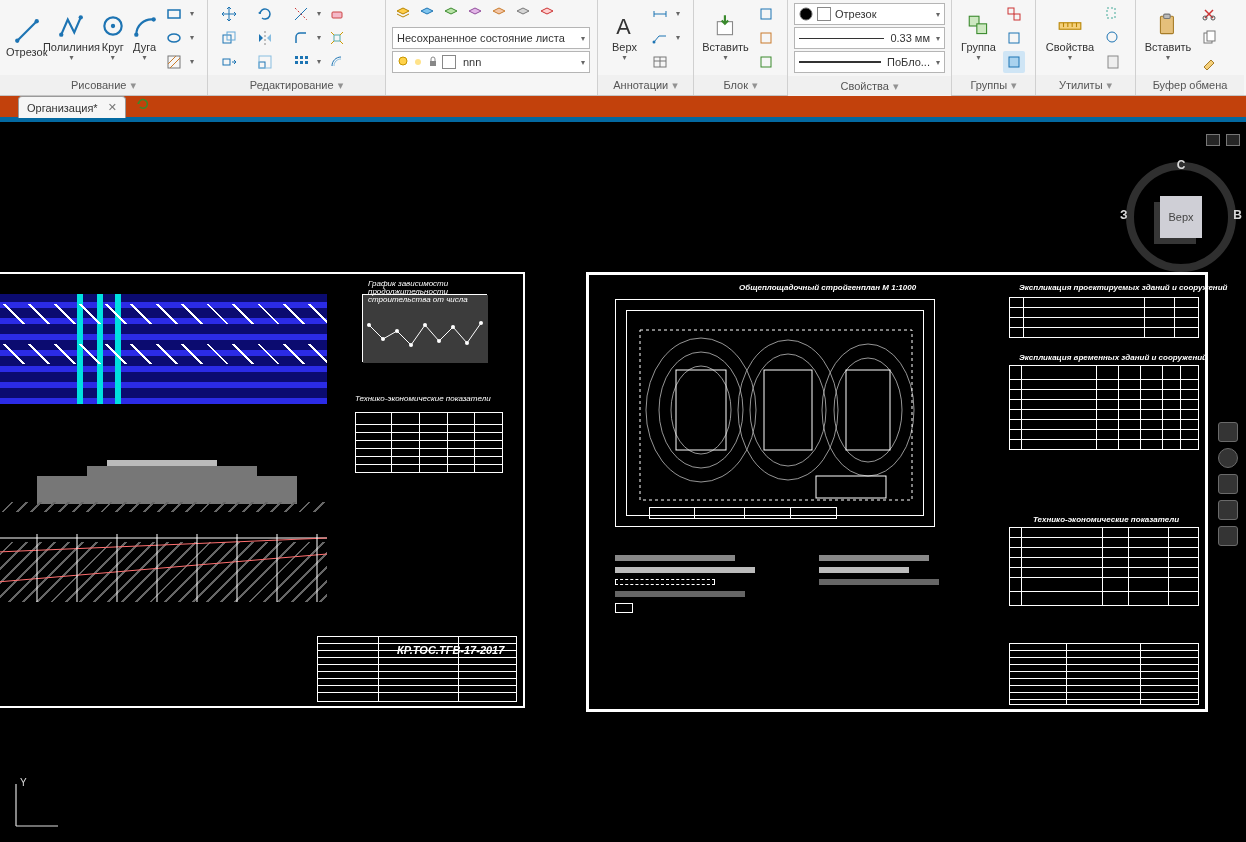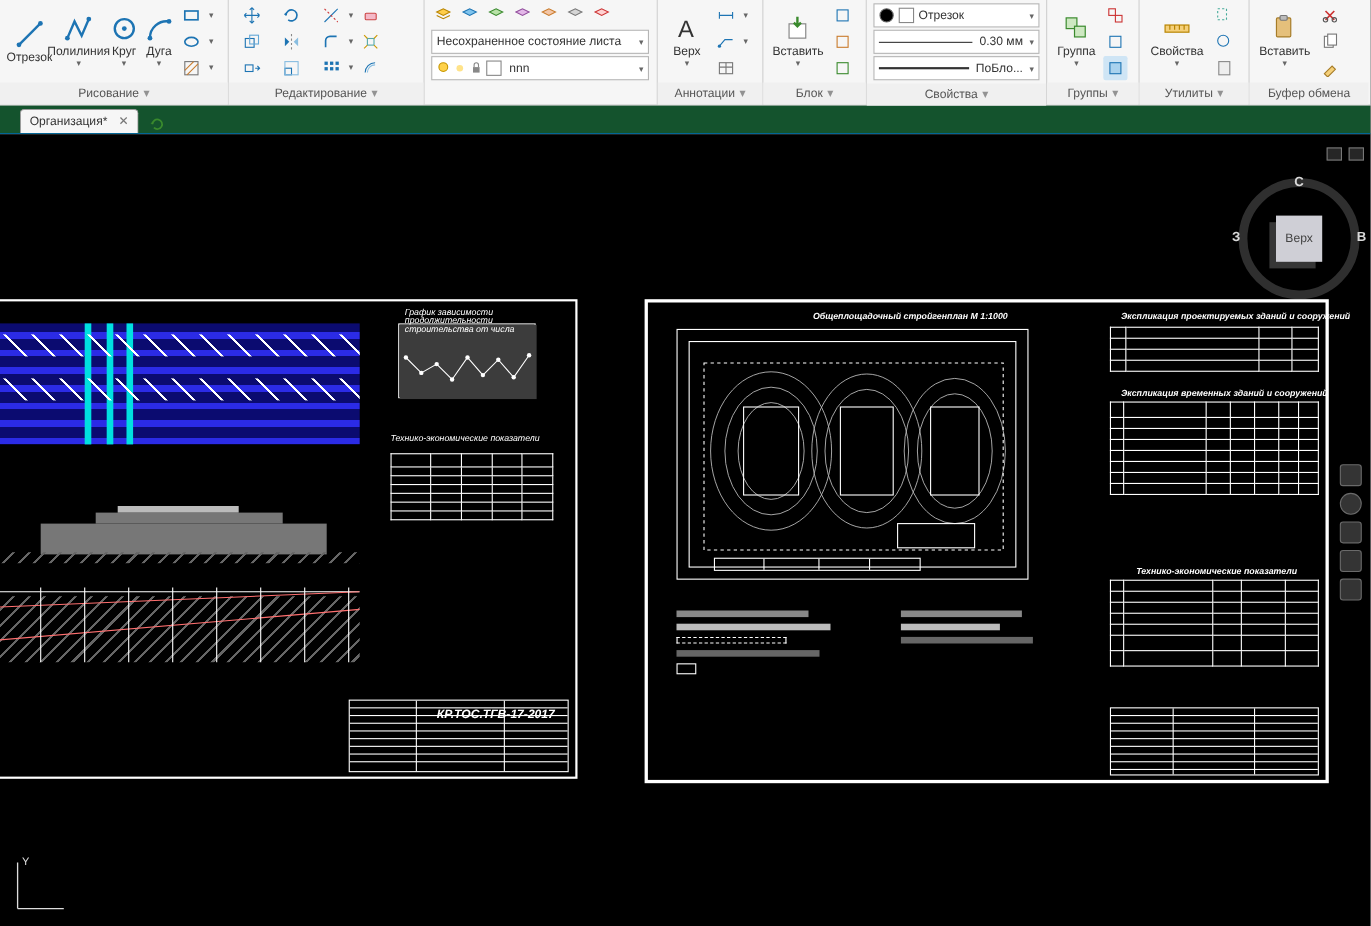--- a/index.html
+++ b/index.html
@@ -20,21 +20,21 @@
   .small-grid { display: grid; gap: 2px; padding: 0 4px; }
   .s-btn { width: 22px; height: 22px; display: flex; align-items: center; justify-content: center; cursor: pointer; border-radius: 2px; }
   .s-btn svg { width: 16px; height: 16px; }
   .s-caret { width: 10px; font-size: 8px; color: #666; display:flex; align-items:center; justify-content:center; cursor:pointer; }
 
   .combo { height: 22px; border: 1px solid #b5b5b5; background: #fff; display: flex; align-items: center; padding: 0 4px; font-size: 11px; color: #333; cursor: pointer; }
   .combo .sw { width: 14px; height: 14px; border: 1px solid #888; margin-right: 4px; }
   .combo .caret { margin-left: auto; font-size: 8px; color: #666; padding-left: 6px; }
 
   
-  .tabs { height: 26px; background: #14532d; display: flex; align-items: flex-end; padding-left: 18px; border-bottom: 1px solid #0369a1; }
+  .tabs { height: 26px; background: #c2410c; display: flex; padding-left: 18px; border-bottom: 5px solid #0369a1; }
   .file-tab { background: #f6f6f6; border: 1px solid #9a9a9a; border-bottom: none; border-radius: 4px 4px 0 0; height: 22px; display: flex; align-items: center; padding: 0 8px; font-size: 11px; color: #333; margin-right: 4px; }
   .file-tab .close { margin-left: 10px; color: #777; cursor: pointer; }
   .reload-ico { width: 16px; height: 16px; margin-left: 6px; display:flex; align-items:center; cursor:pointer; }
 
   
   .viewport { position: absolute; left: 0; right: 0; top: 122px; bottom: 0; background: #000; overflow: hidden; }
   .view-ctrls { position: absolute; top: 12px; right: 6px; display: flex; gap: 6px; }
   .vc { width: 14px; height: 12px; background: rgba(255,255,255,.15); border: 1px solid #777; cursor: pointer; }
 
   .viewcube { position: absolute; top: 40px; right: 10px; width: 110px; height: 110px; }
@@ -373,21 +373,21 @@
         <svg width="14" height="14" viewBox="0 0 14 14" style="margin-right:4px">
             <circle cx="7" cy="7" r="6" fill="conic-gradient(red,yellow,lime,cyan,blue,magenta,red)"></circle>
             <circle cx="7" cy="7" r="6" fill="none" stroke="#666"></circle>
           </svg>
         <span class="sw" style="background:#fff"></span>
         <span>Отрезок</span>
           <span class="caret">▾</span>
       </div>
       <div class="combo">
         <span style="flex:1;border-top:1px solid #333;margin-right:6px"></span>
-        <span>0.30 мм</span>
+        <span>0.33 мм</span>
           <span class="caret">▾</span>
       </div>
       <div class="combo">
         <span style="flex:1;border-top:2px solid #333;margin-right:6px"></span>
         <span>ПоБло...</span>
           <span class="caret">▾</span>
       </div>
     </div>
     <div class="ribbon-panel-title"><span>Свойства</span><span class="caret">▾</span></div>
   </div>

